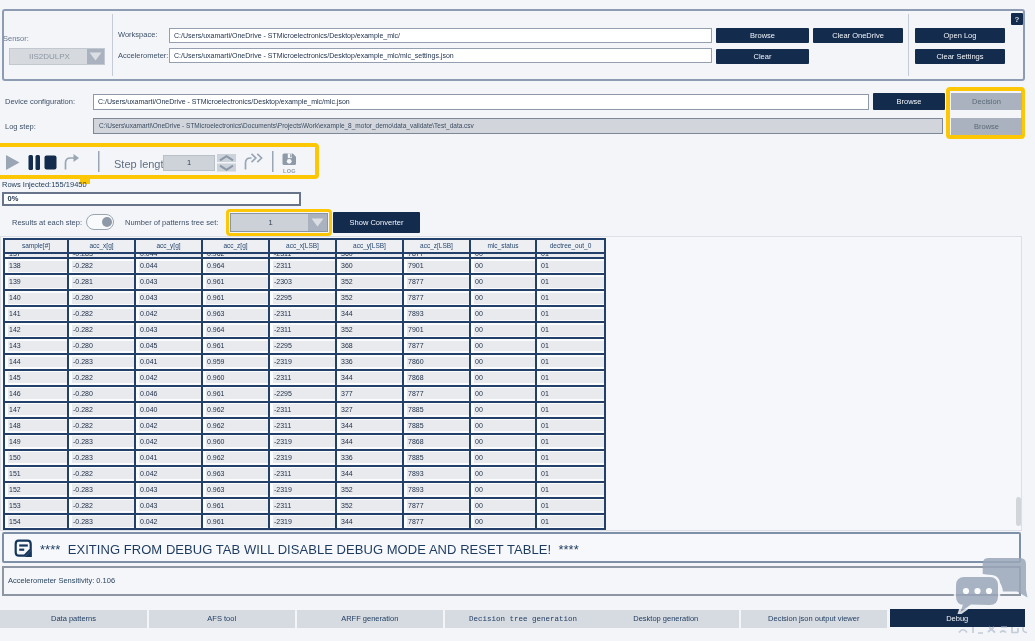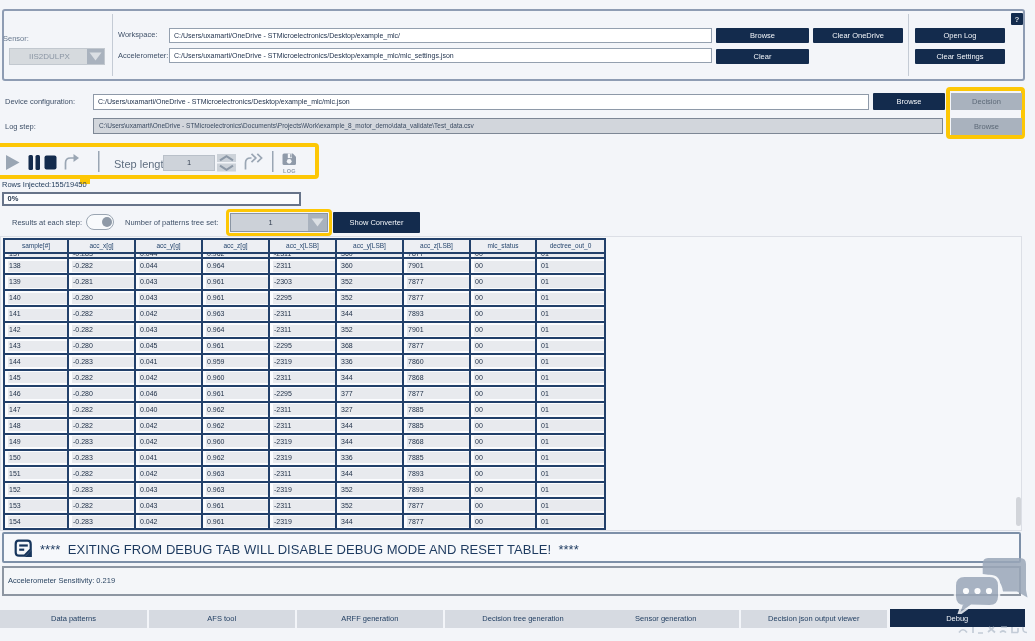--- a/index.html
+++ b/index.html
@@ -802,27 +802,27 @@
 <div class="abs" style="left:2px;top:532px;width:1019px;height:31px;border:2px solid #7d90a8;border-radius:2px;background:#f6f8fb;"></div>
 <svg class="abs" style="left:14px;top:539px;" width="19" height="19">
   <path d="M 4.4 1.7 L 13.4 1.7 Q 16.7 1.7 16.7 5 L 16.7 10.4 L 10.4 16.7 L 5 16.7 Q 1.7 16.7 1.7 13.4 L 1.7 5 Q 1.7 1.7 4.4 1.7 Z" fill="none" stroke="#16355c" stroke-width="2.2"></path>
   <rect x="5.2" y="5.4" width="8.6" height="2.2" fill="#16355c"></rect>
   <rect x="5.2" y="9.6" width="5" height="2.2" fill="#16355c"></rect>
   <polygon points="10.6,17.9 17.9,10.6 17.9,17.9" fill="#16355c"></polygon>
 </svg>
 <div class="lbl" style="left:40px;top:542px;color:#1d3a5f;font-size:13px;letter-spacing:0.05px;">****&nbsp;&nbsp;EXITING FROM DEBUG TAB WILL DISABLE DEBUG MODE AND RESET TABLE!&nbsp;&nbsp;****</div>
 
 <div class="abs" style="left:2px;top:566px;width:1019px;height:30px;border:2px solid #8d96a2;background:#f4f6f9;"></div>
-<div class="lbl" style="left:8px;top:576px;color:#2c4663;">Accelerometer Sensitivity: 0.219</div>
+<div class="lbl" style="left:8px;top:576px;color:#2c4663;">Accelerometer Sensitivity: 0.106</div>
 
 <div class="tab" style="left:0;width:147px;">Data patterns</div>
 <div class="tab" style="left:148.5px;width:146.5px;">AFS tool</div>
 <div class="tab" style="left:296.5px;width:146.5px;">ARFF generation</div>
-<div class="tab" style="left:444.5px;width:157px;">Decision tree generation</div>
-<div class="tab" style="left:592.5px;width:146.5px;">Sensor generation</div>
+<div class="tab" style="left:444.5px;width:157px;font-family:Liberation Mono, monospace;">Decision tree generation</div>
+<div class="tab" style="left:592.5px;width:146.5px;">Desktop generation</div>
 <div class="tab" style="left:740.5px;width:146.5px;">Decision json output viewer</div>
 <div class="tab" style="left:889.5px;width:135.5px;background:#142a4b;color:#eef2f7;top:609px;height:18px;">Debug</div>
 
 <svg class="abs" style="left:950px;top:552px;" width="85" height="62">
   <g opacity="0.85">
     <path d="M 38 6 L 70 6 Q 76 6 76 12 L 76 38 L 77.5 45.5 L 67 39.5 L 53 39.5 Q 51 24 32.7 22 L 32.7 12 Q 32.7 6 38 6 Z" fill="#9aa7b9"></path>
     <path d="M 14.5 25 Q 6 25 6 33.5 L 6 44.5 Q 6 53 14.5 53 L 13 52.5 L 10.5 60 L 21 52.5 L 39.5 53 Q 48 53 48 44.5 L 48 33.5 Q 48 25 39.5 25 Z" fill="none" stroke="#f4f6f9" stroke-width="4.5"></path>
     <path d="M 14.5 25 L 39.5 25 Q 48 25 48 33.5 L 48 44.5 Q 48 53 39.5 53 L 21 52.5 L 10.5 60 L 13 52.5 L 14.5 53 Q 6 53 6 44.5 L 6 33.5 Q 6 25 14.5 25 Z" fill="#9aa7b9"></path>
     <circle cx="16" cy="39" r="3.1" fill="#fcfdfe"></circle>
     <circle cx="27.5" cy="39" r="3.1" fill="#fcfdfe"></circle>

